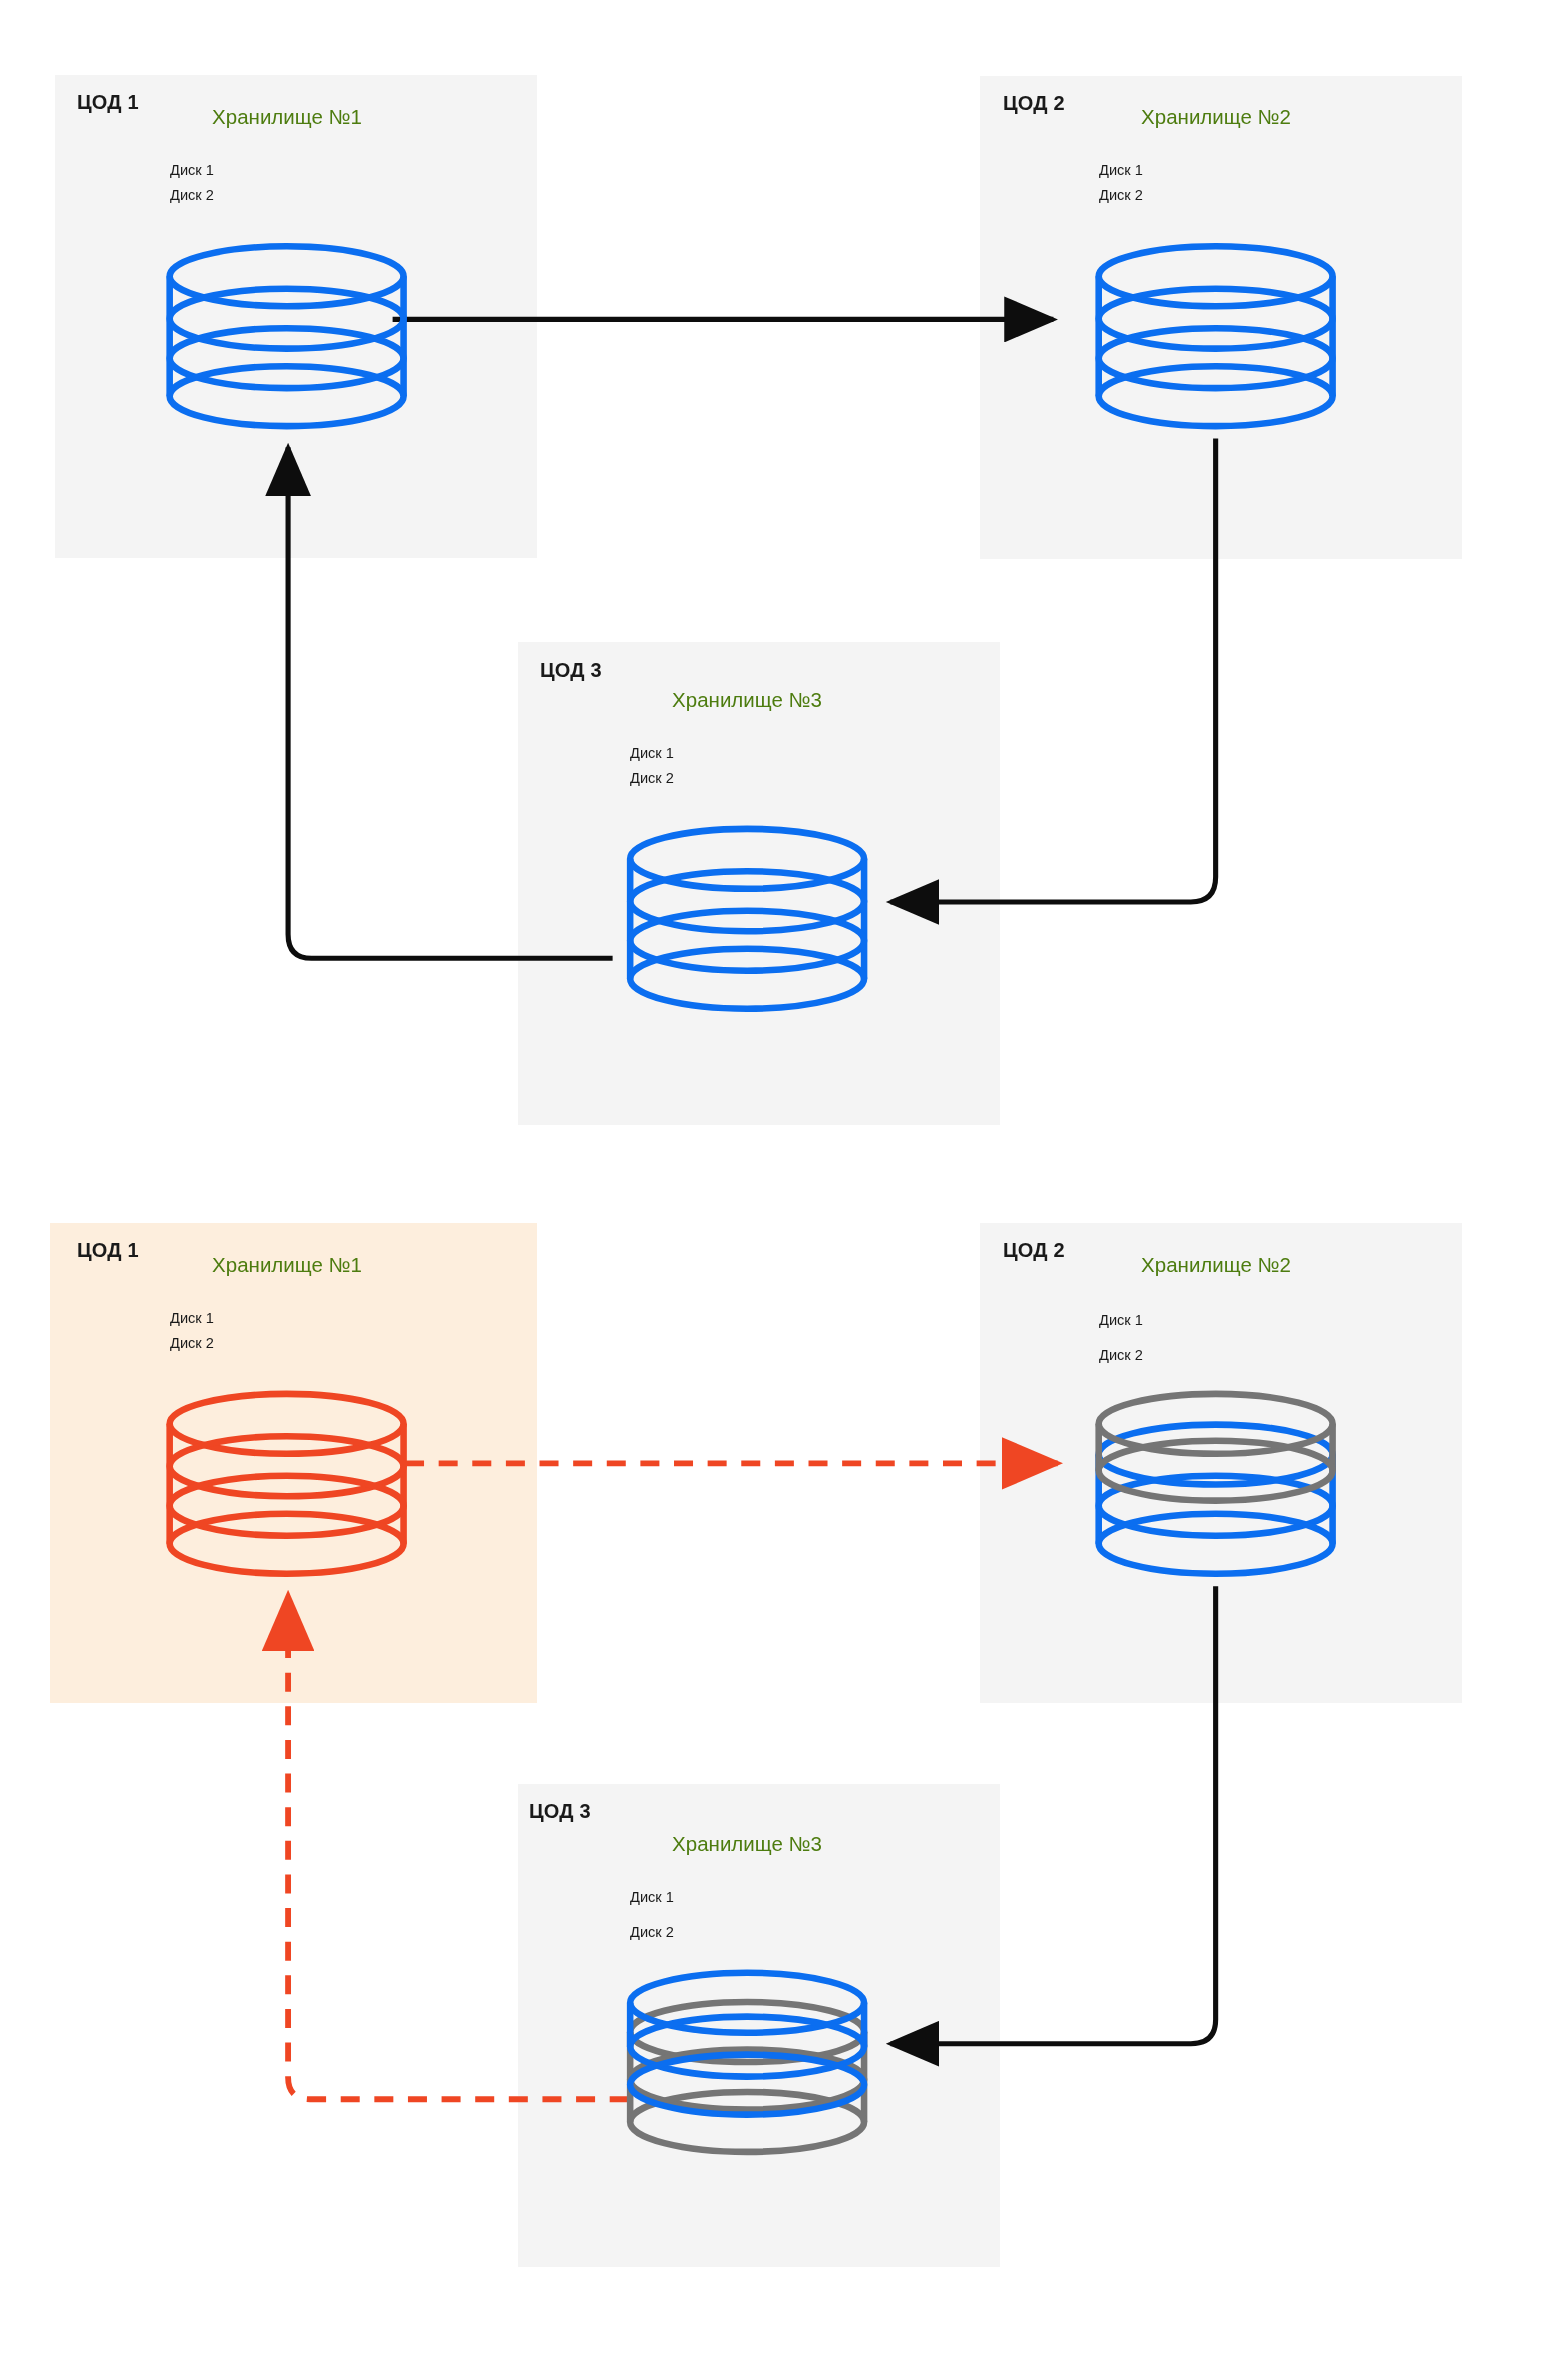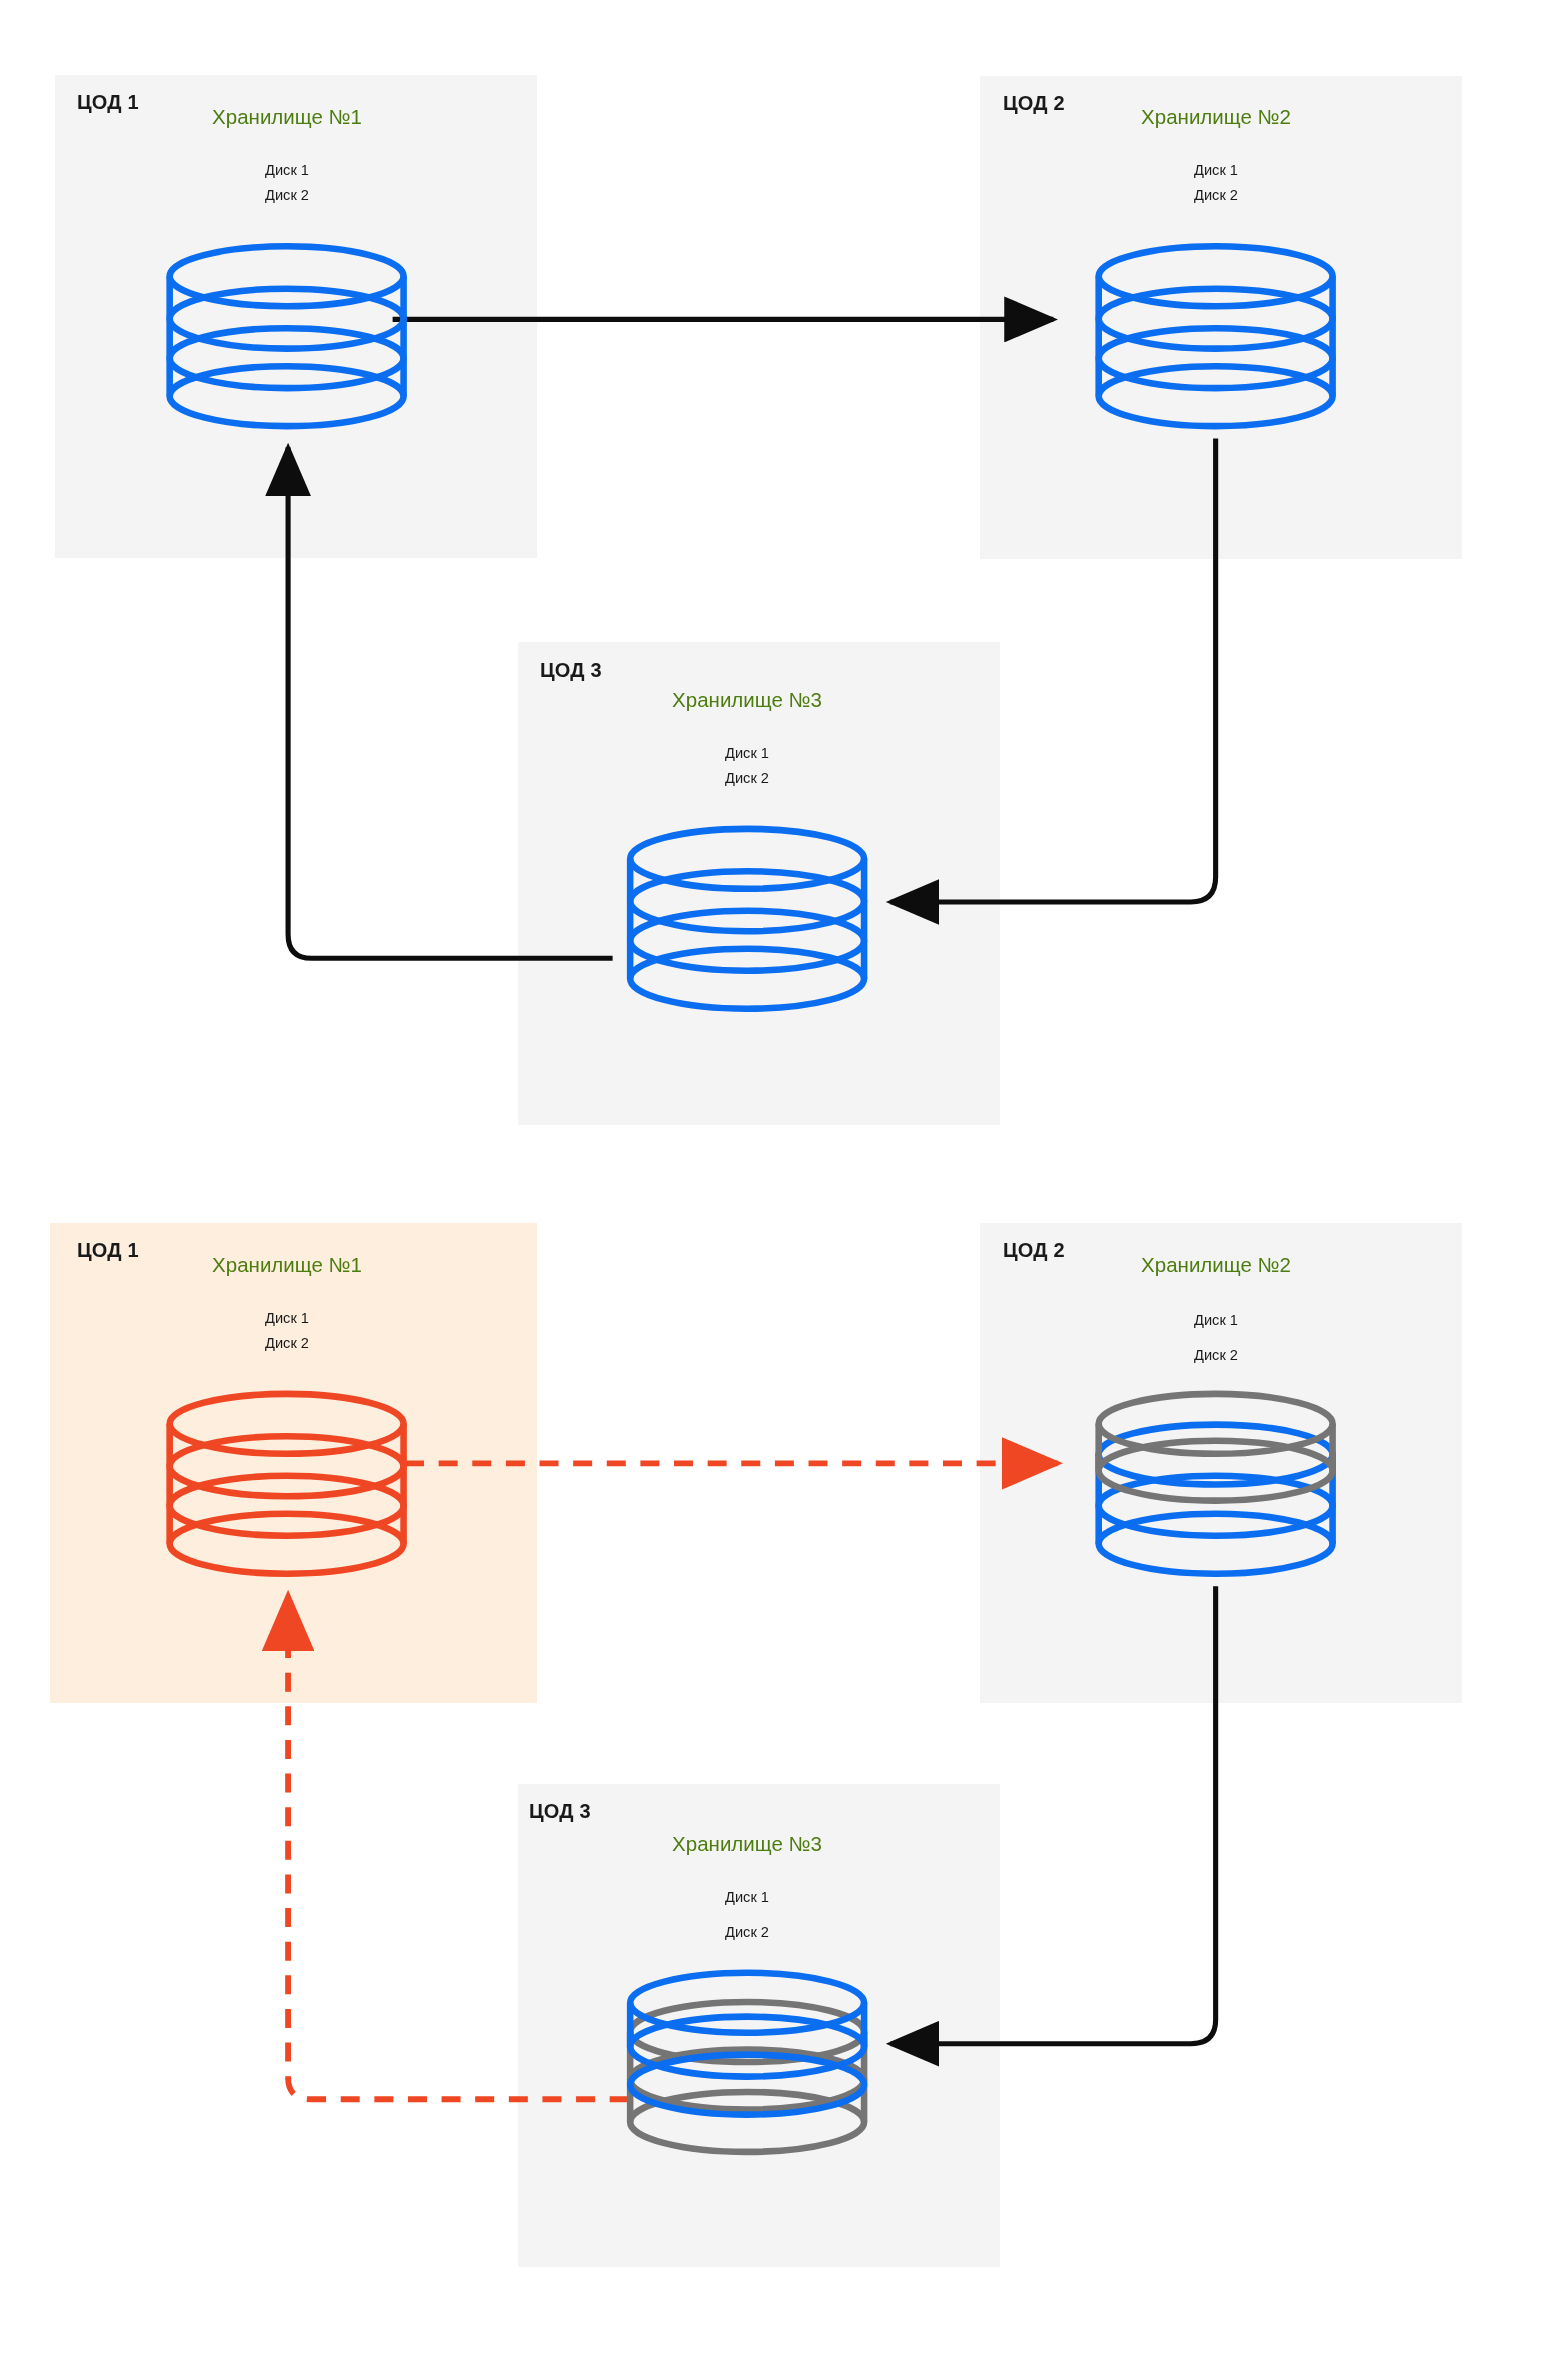--- a/index.html
+++ b/index.html
@@ -1,21 +1,21 @@
 <!DOCTYPE html>
 <html style="font-size:11.7px"><head>
 <meta charset="utf-8">
 <style>
   html,body{margin:0;padding:0;background:#ffffff;}
   body{width:1541px;height:2377px;position:relative;font-family:"Liberation Sans",sans-serif;overflow:hidden;}
   #stage{position:absolute;inset:0;width:1460px;height:2377px;}
   .panel{position:absolute;box-sizing:border-box;}
   .panel-title{position:absolute;font-weight:bold;font-size:20px;color:#1a1a1a;letter-spacing:0.2px;white-space:nowrap;}
   .store-title{position:absolute;font-size:20.5px;color:#4d7c0f;white-space:nowrap;text-align:center;}
-  .disk-label{position:absolute;font-size:14.6px;color:#1a1a1a;white-space:nowrap;text-align:center;}
+  .disk-label{position:absolute;font-size:14.6px;color:#1a1a1a;white-space:nowrap;}
   svg.layer{position:absolute;left:0;top:0;width:1541px;height:2377px;pointer-events:none;}
 </style>
 </head>
 <body>
 
 <div id="stage">
 
   <div class="panel" style="left:55px;top:75px;width:482px;height:483px;background:#f4f4f4;"></div>
   <div class="panel" style="left:980px;top:76px;width:482px;height:483px;background:#f4f4f4;"></div>
   <div class="panel" style="left:518px;top:642px;width:482px;height:483px;background:#f4f4f4;"></div>

